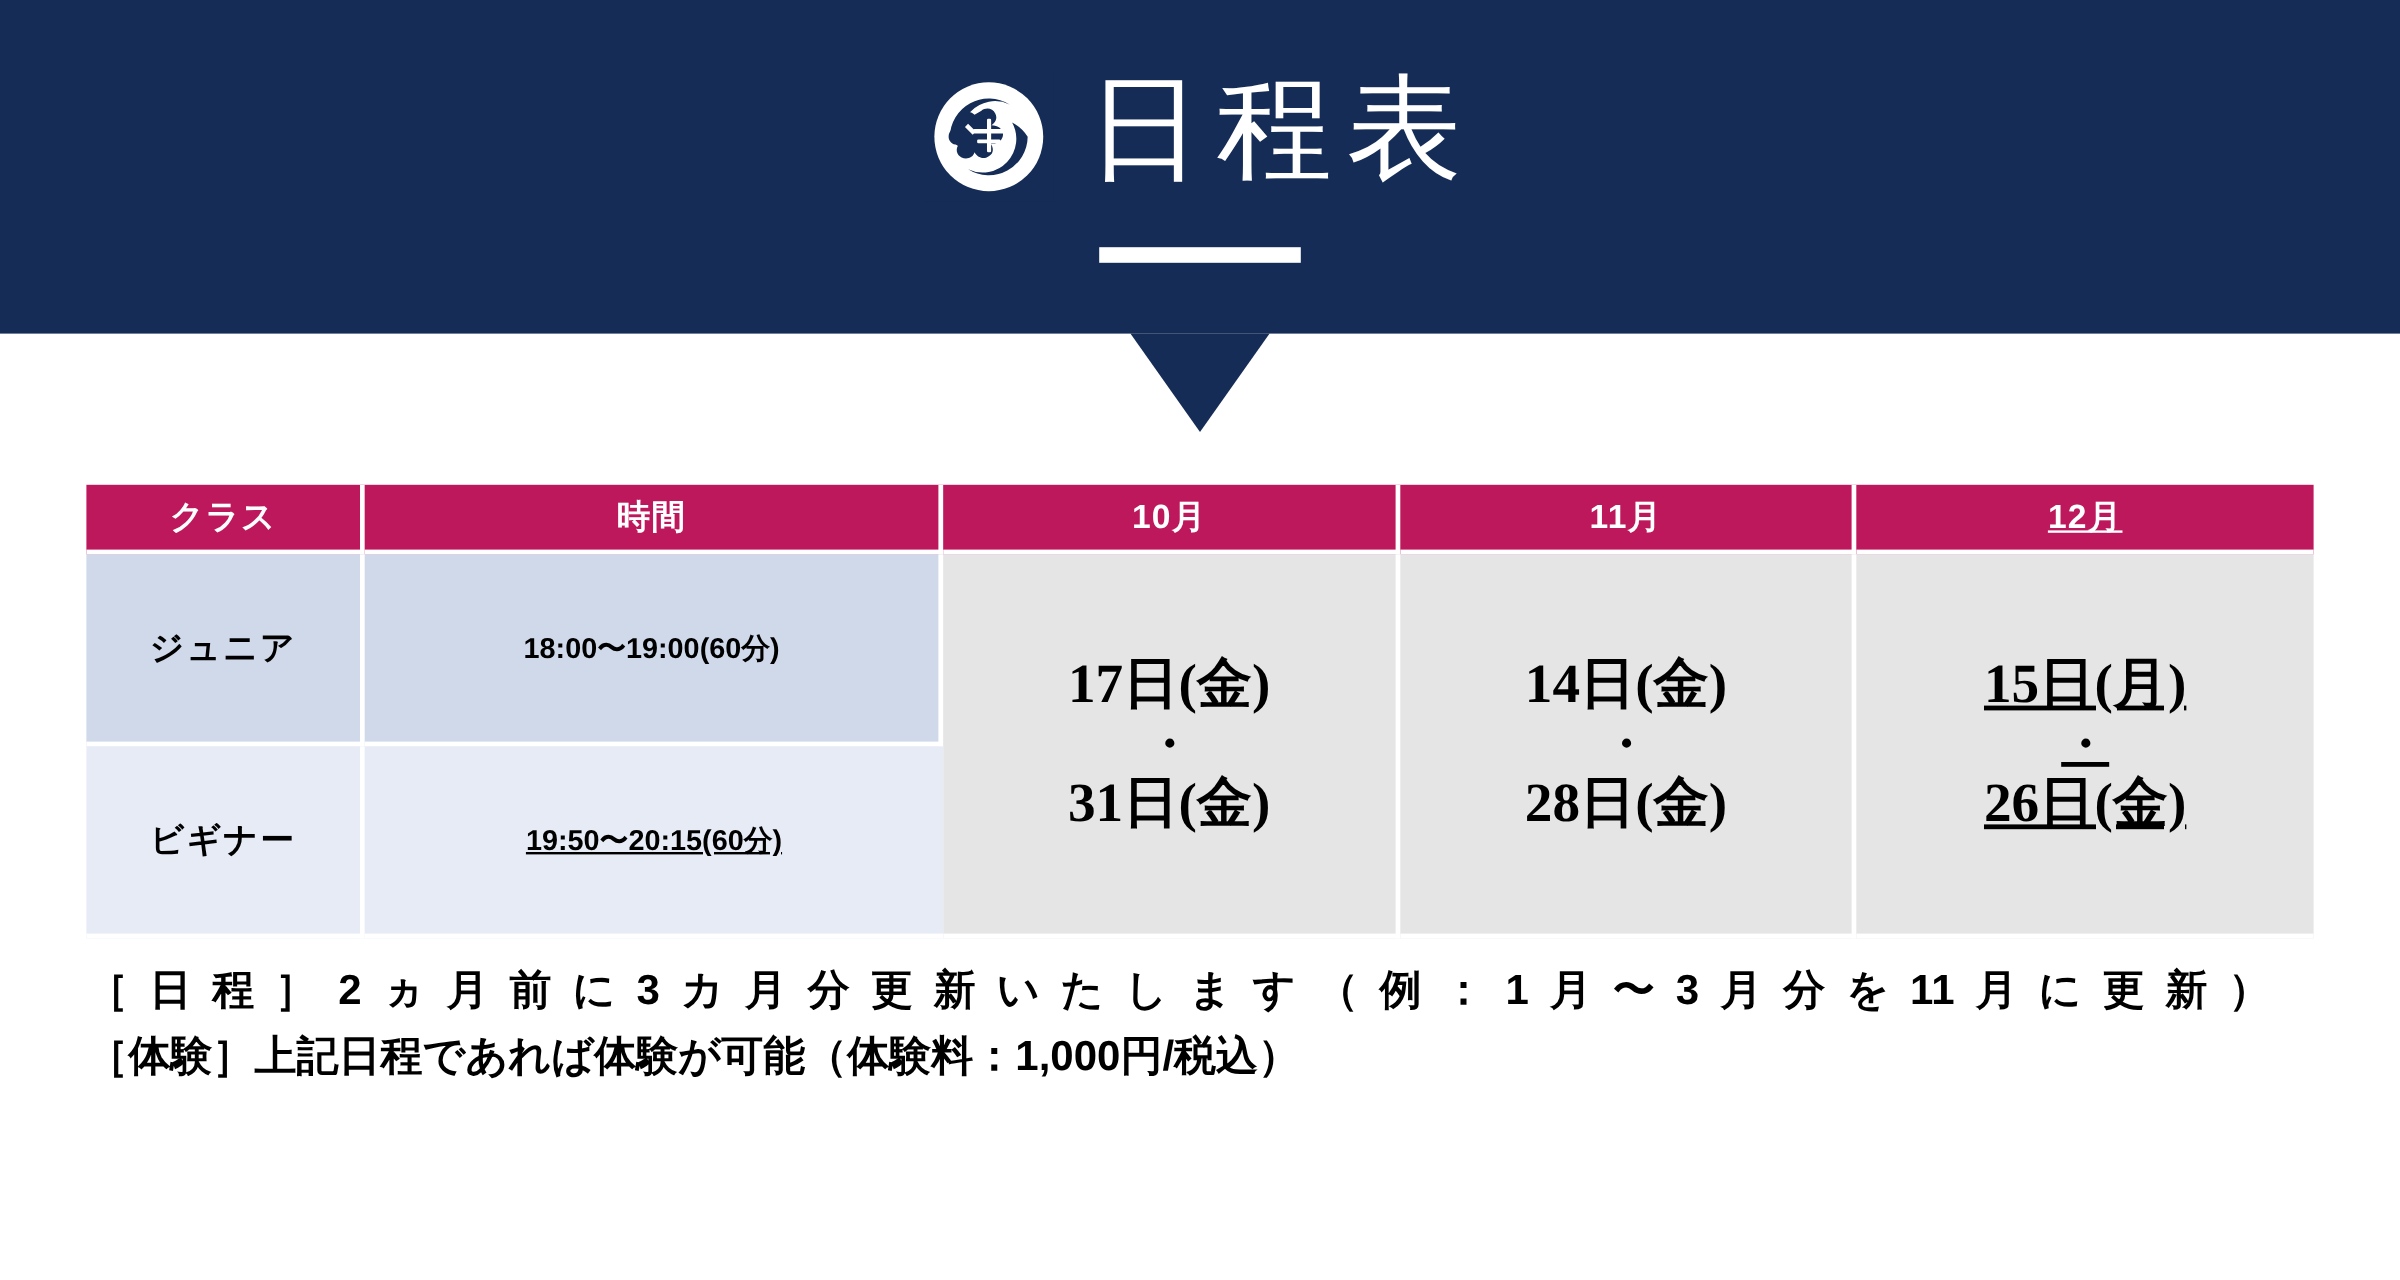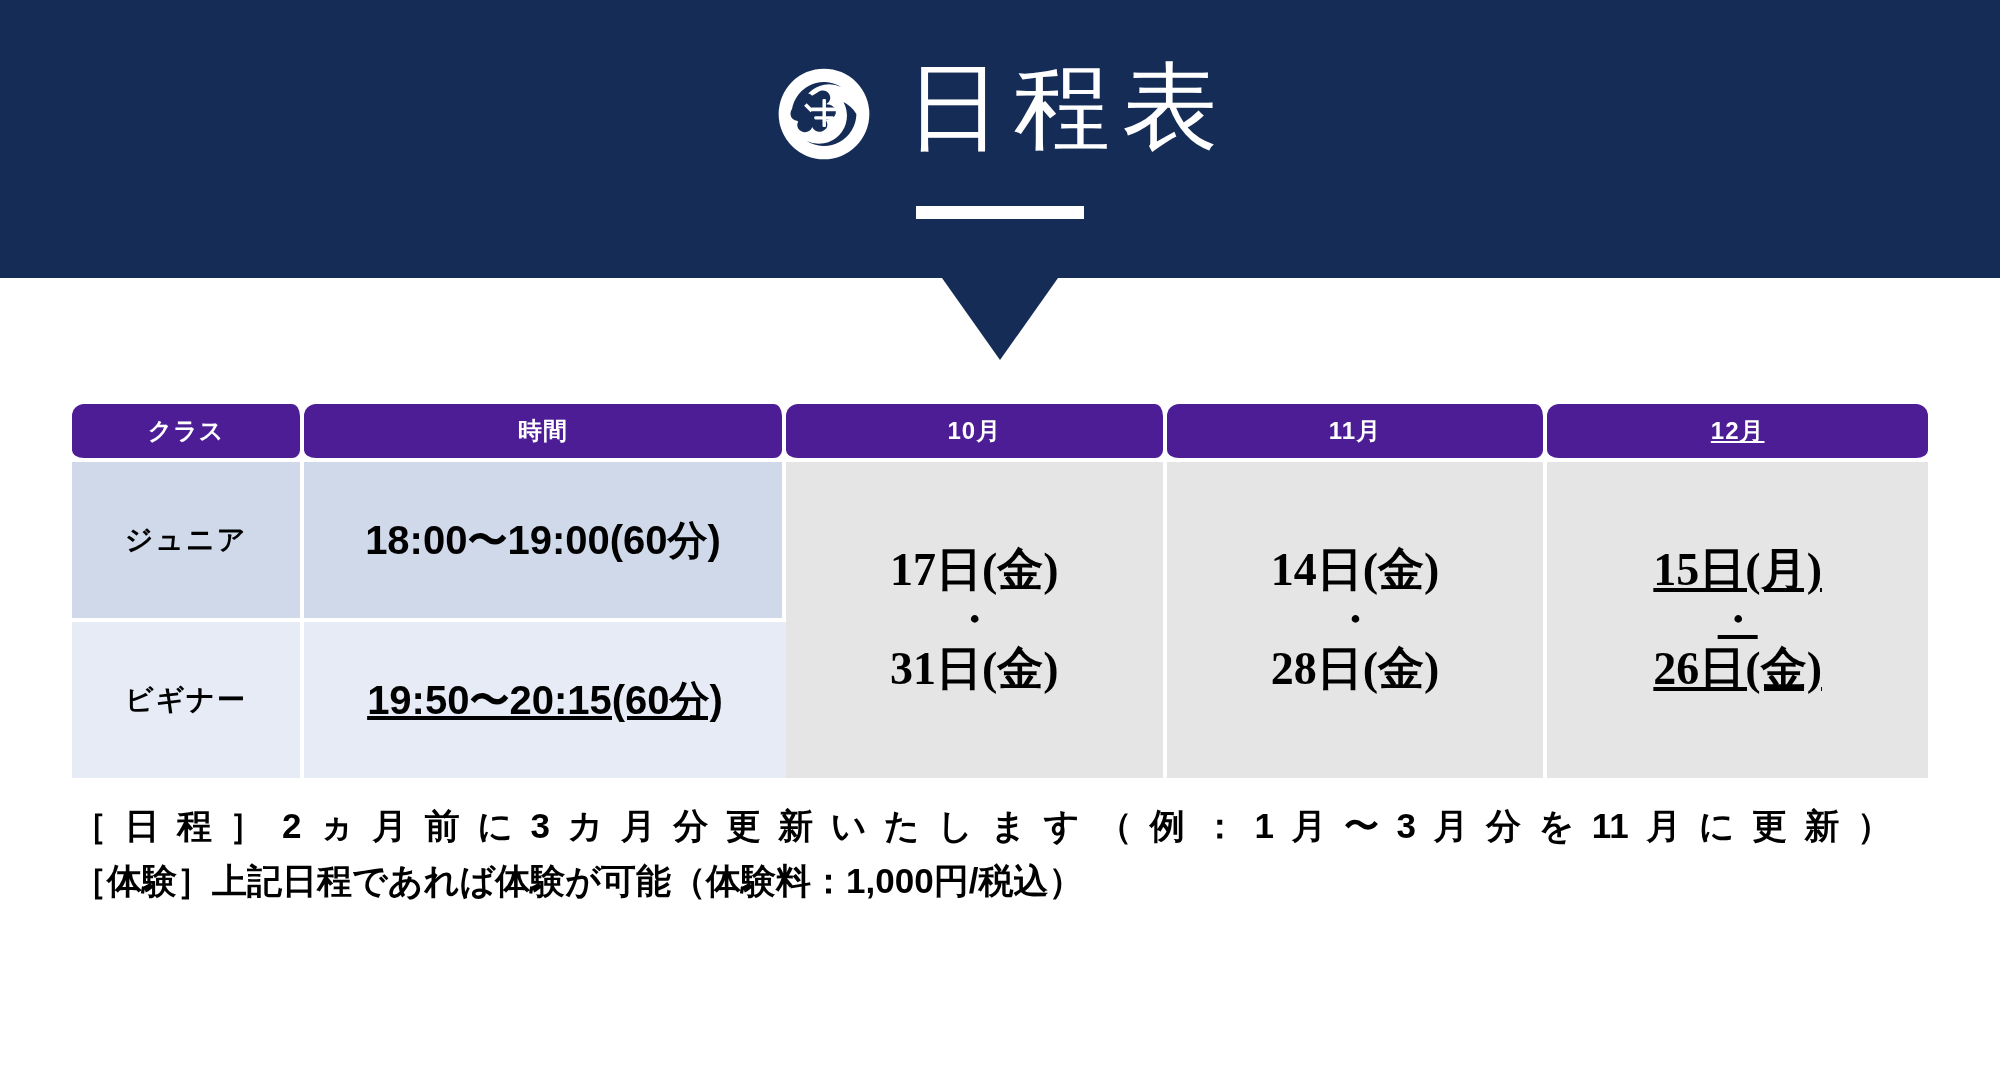--- a/index.html
+++ b/index.html
@@ -87,43 +87,42 @@
     text-align: center;
     vertical-align: middle;
     padding: 0;
   }
   table.schedule th:last-child,
   table.schedule td:last-child {
     border-right: none;
     text-decoration: underline;
   }
   table.schedule thead th {
-    background: #4c1d95;
+    background: #be185d;
     color: #ffffff;
-    font-size: 24px;
+    font-size: 28px;
     font-weight: 700;
     height: 54px;
     letter-spacing: 1px;
-    border-radius: 12px;
   }
   .col-class  { width: 228px; }
   .col-time   { width: 478px; }
   .col-month  { width: auto; }
 
   td.cell-class {
     background: #CFD9EA;
     font-size: 28px;
     font-weight: 700;
     color: #000000;
     letter-spacing: 2px;
     height: 156px;
   }
   td.cell-time {
     background: #CFD9EA;
-    font-size: 40px;
+    font-size: 24px;
     font-weight: 700;
     color: #000000;
     letter-spacing: 0px;
   }
   tr.row-beginner td.cell-class,
   tr.row-beginner td.cell-time {
     background: #E6EBF5;
   }
   td.cell-dates {
     background: #e5e5e5;

